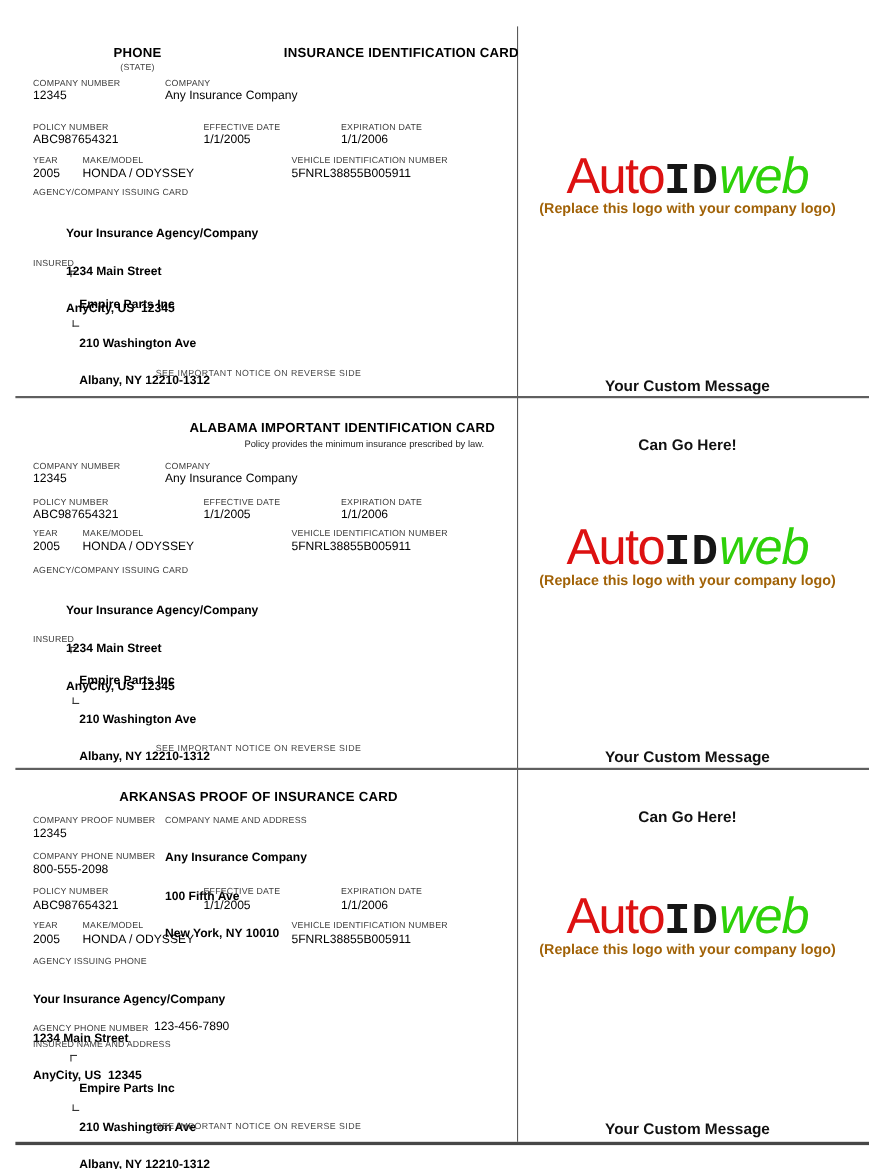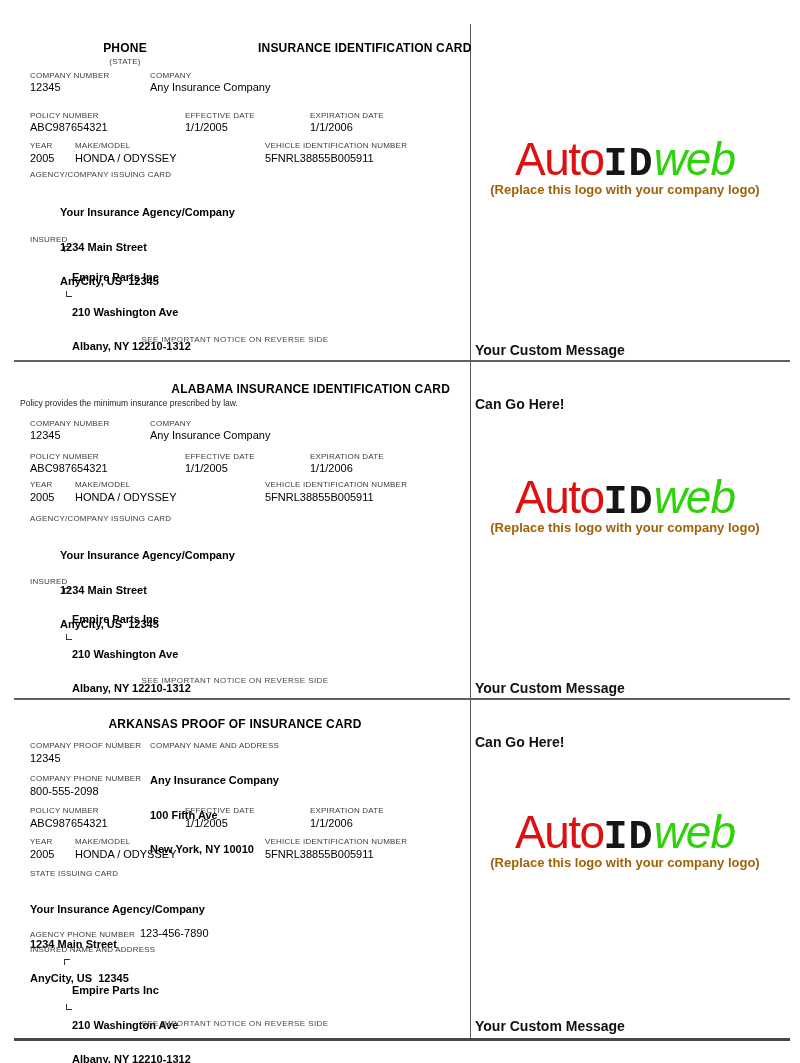--- a/index.html
+++ b/index.html
@@ -23,41 +23,41 @@
   .blk{
     position:absolute;font-size:11px;font-weight:bold;color:#000;
     line-height:11.5px;white-space:pre;
   }
   .blk div{white-space:pre;}
   .notice{
     position:absolute;left:20px;width:430px;text-align:center;
     font-size:8px;color:#474747;letter-spacing:.4px;white-space:pre;
   }
   .subtitle{
-    position:absolute;left:20px;width:420px;text-align:left;
+    position:absolute;left:20px;width:420px;text-align:right;
     font-size:8.5px;color:#222;white-space:pre;
   }
   .vline{position:absolute;left:470px;top:24px;width:1px;height:1014px;background:#5a5a5a;}
   .hline{position:absolute;left:14px;width:776px;height:2px;background:#5f5f5f;}
   .hline.bottom{background:#474747;height:3px;}
   .brk-t{position:absolute;width:5px;height:5px;border-left:1.5px solid #333;border-top:1.5px solid #333;}
   .brk-b{position:absolute;width:5px;height:5px;border-left:1.5px solid #333;border-bottom:1.5px solid #333;}
   .logo{
     position:absolute;left:475px;width:300px;text-align:center;
     font-size:46px;line-height:46px;white-space:nowrap;
   }
   .logo .p1{color:#dd1111;letter-spacing:-1.5px;margin-top:36px;}
   .logo .p2{color:#161616;font-family:"Liberation Mono",monospace;font-weight:bold;font-size:40px;letter-spacing:1px;}
   .logo .p3{color:#2ed10a;font-style:italic;letter-spacing:-1px;}
   .tagline{
     position:absolute;left:467px;width:316px;text-align:center;
     font-size:13px;font-weight:600;color:#a16207;white-space:pre;
   }
   .msg{
-    position:absolute;left:475px;width:300px;
+    position:absolute;left:475px;width:300px;text-align:center;
     font-size:14px;font-weight:bold;color:#111;line-height:18px;white-space:pre;
   }
 </style>
 </head>
 <body>
 
 <div class="page">
 
   <div class="vline"></div>
   <div class="hline" style="top:360px"></div>
@@ -112,21 +112,21 @@
       <span class="p1">Auto</span><span class="p2">ID</span><span class="p3">web</span>
     </div>
     <div class="tagline" style="top:182px">(Replace this logo with your company logo)</div>
     <div class="msg" style="top:305px">
       <div>Your Custom Message</div>
       <div>Can Go Here!</div>
     </div>
   </aside>
 
   <section>
-    <div class="title" style="left:120px;top:383px;width:330px;text-align:right">ALABAMA INSURANCE IDENTIFICATION CARD</div>
+    <div class="title" style="left:120px;top:383px;width:330px;text-align:right">ALABAMA IMPORTANT IDENTIFICATION CARD</div>
     <div class="subtitle" style="top:398px">Policy provides the minimum insurance prescribed by law.</div>
 
     <div class="lbl" style="left:30px;top:419px">COMPANY NUMBER</div>
     <div class="val" style="left:30px;top:429px">12345</div>
     <div class="lbl" style="left:150px;top:419px">COMPANY</div>
     <div class="val" style="left:150px;top:429px">Any Insurance Company</div>
 
     <div class="lbl" style="left:30px;top:452px">POLICY NUMBER</div>
     <div class="val" style="left:30px;top:462px">ABC987654321</div>
     <div class="lbl" style="left:185px;top:452px">EFFECTIVE DATE</div>
@@ -192,21 +192,21 @@
     <div class="lbl" style="left:310px;top:806px">EXPIRATION DATE</div>
     <div class="val" style="left:310px;top:817px">1/1/2006</div>
 
     <div class="lbl" style="left:30px;top:837px">YEAR</div>
     <div class="val" style="left:30px;top:848px">2005</div>
     <div class="lbl" style="left:75px;top:837px">MAKE/MODEL</div>
     <div class="val" style="left:75px;top:848px">HONDA / ODYSSEY</div>
     <div class="lbl" style="left:265px;top:837px">VEHICLE IDENTIFICATION NUMBER</div>
     <div class="val" style="left:265px;top:848px">5FNRL38855B005911</div>
 
-    <div class="lbl" style="left:30px;top:869px">STATE ISSUING CARD</div>
+    <div class="lbl" style="left:30px;top:869px">AGENCY ISSUING PHONE</div>
     <div class="blk" style="left:30px;top:881px">
       <div>Your Insurance Agency/Company</div>
       <div>1234 Main Street</div>
       <div>AnyCity, US  12345</div>
     </div>
 
     <div class="lbl" style="left:30px;top:930px">AGENCY PHONE NUMBER</div>
     <div class="val" style="left:140px;top:927px">123-456-7890</div>
 
     <div class="lbl" style="left:30px;top:945px">INSURED NAME AND ADDRESS</div>

